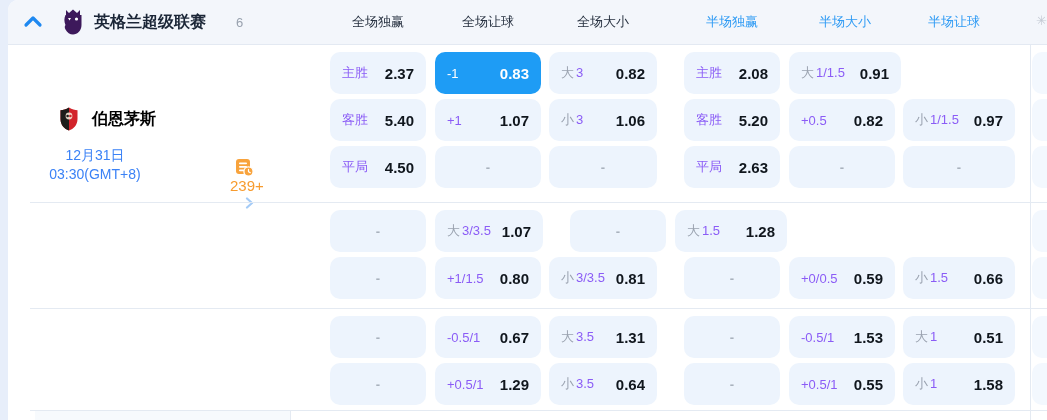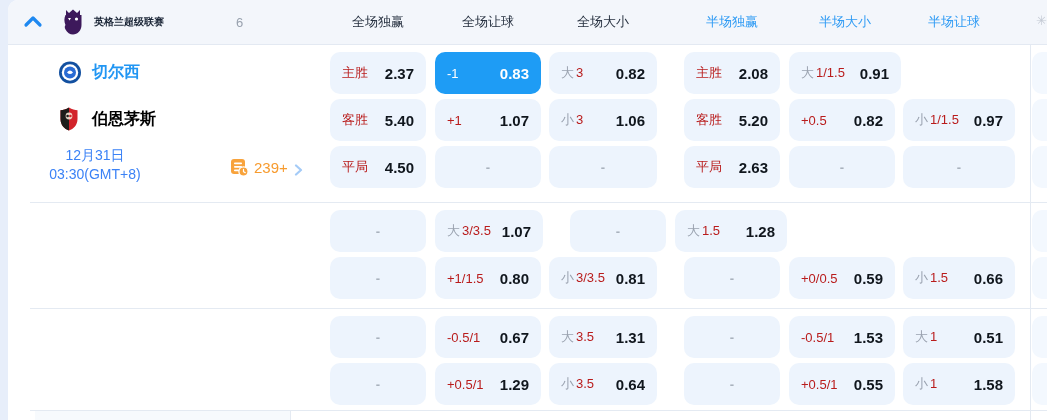--- a/index.html
+++ b/index.html
@@ -16,21 +16,21 @@
   
   .header-bar{
     position:absolute;left:0;top:0;right:0;height:44px;
     background:#f3f6fb;border-bottom:1px solid #e3e9f2;
     border-top-left-radius:10px;
   }
   .collapse-btn{position:absolute;left:14px;top:13px;width:22px;height:18px;cursor:pointer;}
   .pl-logo{position:absolute;left:52px;top:8px;width:26px;height:28px;}
   .league-name{
     position:absolute;left:86px;top:0;height:44px;line-height:44px;
-    font-size:10px;font-weight:700;color:#1b2637;
+    font-size:16px;font-weight:700;color:#1b2637;
   }
   .league-count{
     position:absolute;left:228px;top:0;height:44px;line-height:45px;
     font-size:13px;color:#98a1ae;
   }
   .col-headers{position:absolute;left:322px;top:0;height:44px;display:flex;align-items:center;}
   .col-h{display:inline-block;text-align:center;font-size:13px;}
   .col-h.dark{color:#273140;}
   .col-h.blue{color:#2f9bf4;}
   .hdr-right-icon{
@@ -42,37 +42,37 @@
   .team-row.away{top:106px;}
   .team-logo{width:24px;height:25px;margin-right:10px;flex:0 0 auto;}
   .team-name{font-size:16px;font-weight:700;}
   .team-name.home{color:#2196f3;}
   .team-name.away{color:#000000;}
   .match-time{
     position:absolute;left:6px;top:146px;width:162px;text-align:center;
     font-size:14px;line-height:19px;color:#3b82f6;
   }
   .more-markets{
-    position:absolute;left:222px;top:158px;display:flex;align-items:center;cursor:pointer;
+    position:absolute;left:222px;top:158px;display:flex;align-items:center;cursor:pointer;flex-direction:column;
   }
   .mm-icon{width:19px;height:19px;margin-right:5px;}
   .mm-count{font-size:15px;color:#f79b2e;}
   .mm-chev{width:12px;height:12px;margin-left:4px;margin-top:1px;}
   
   #odds-grid{position:absolute;left:322px;top:0;}
   .odds-row{position:absolute;left:0;display:flex;}
   .cell{
     height:42px;border-radius:10px;background:#edf4fd;
     display:flex;align-items:center;justify-content:space-between;
     padding:0 12px;box-sizing:border-box;cursor:pointer;
   }
   .cell.empty{justify-content:center;cursor:default;}
   .cell .cl{display:flex;align-items:baseline;white-space:nowrap;}
   .cell .pfx{font-size:13px;color:#9aa2af;margin-right:2px;}
-  .cell .lbl{font-size:13px;color:#b91c1c;}
+  .cell .lbl{font-size:13px;color:#8b5cf6;}
   .cell .val{font-size:15px;font-weight:700;color:#10161d;margin-left:6px;}
   .cell .dash{font-size:13px;font-weight:700;color:#a9b2bd;}
   .cell.hl{background:#1e9cf5;}
   .cell.hl .lbl,.cell.hl .pfx{color:#ffffff;}
   .cell.hl .val{color:#ffffff;}
   
   .sep{position:absolute;left:22px;right:0;height:1px;background:#e4eaf2;}
   .sep.s1{top:202px;}
   .sep.s2{top:308px;}
   .sep.bottom{top:410px;}
@@ -111,31 +111,20 @@
         <span class="col-h dark" style="width: 96px; margin-right: 9px;">全场独赢</span>
         <span class="col-h dark" style="width: 106px; margin-right: 8px;">全场让球</span>
         <span class="col-h dark" style="width: 108px; margin-right: 27px;">全场大小</span>
         <span class="col-h blue" style="width: 96px; margin-right: 9px;">半场独赢</span>
         <span class="col-h blue" style="width: 112px; margin-right: 0px;">半场大小</span>
         <span class="col-h blue" style="width: 106px; margin-right: 8px;">半场让球</span>
       </div>
     <span class="hdr-right-icon">✳</span>
   </div>
 
-  <div class="team-row home">
-    <span class="team-logo">
-      <svg width="24" height="25" viewBox="0 0 24 24">
-        <circle cx="12" cy="12" r="11" fill="#1250a0"></circle>
-        <circle cx="12" cy="12" r="8.2" fill="#ffffff"></circle>
-        <circle cx="12" cy="12" r="6" fill="#2a6cd4"></circle>
-        <path d="M9 12 q3 -4 6 0 q-3 3 -6 0" fill="#ffffff"></path>
-      </svg>
-    </span>
-    <span class="team-name home">切尔西</span>
-  </div>
 
   <div class="team-row away">
     <span class="team-logo">
       <svg width="22" height="24" viewBox="0 0 20 24">
         <defs>
           <clipPath id="bshield">
             <path d="M10 0.5 C7 2.5 4 3.2 1.5 3.2 L1.5 12 C1.5 18 5.5 22 10 23.5 C14.5 22 18.5 18 18.5 12 L18.5 3.2 C16 3.2 13 2.5 10 0.5 Z"></path>
           </clipPath>
         </defs>
         <path d="M10 0.5 C7 2.5 4 3.2 1.5 3.2 L1.5 12 C1.5 18 5.5 22 10 23.5 C14.5 22 18.5 18 18.5 12 L18.5 3.2 C16 3.2 13 2.5 10 0.5 Z" fill="#d2232a"></path>

